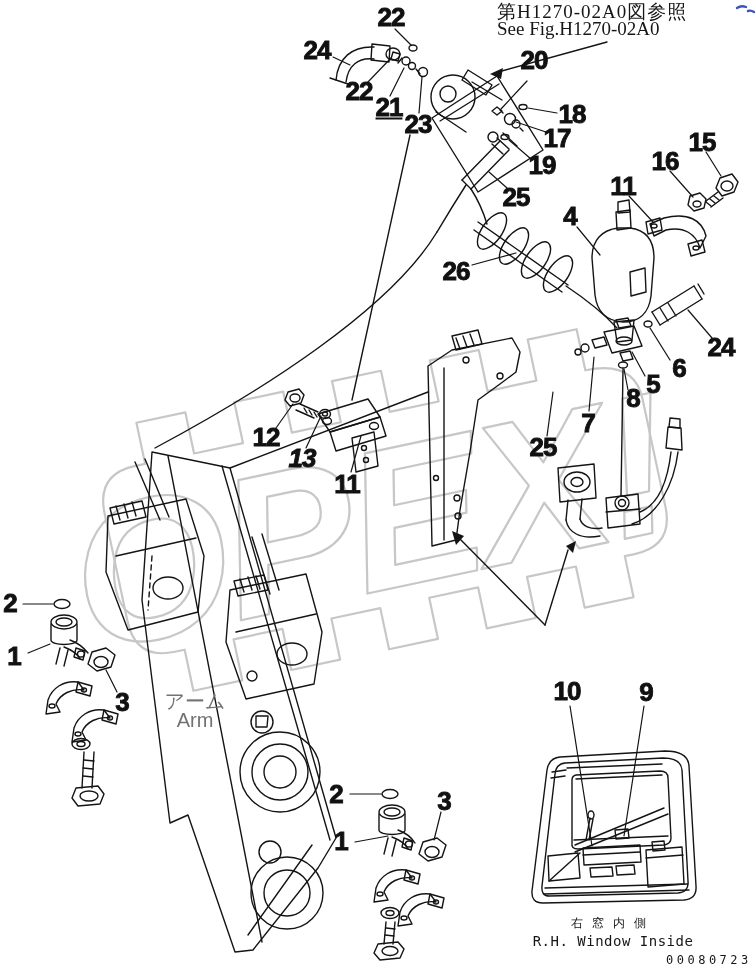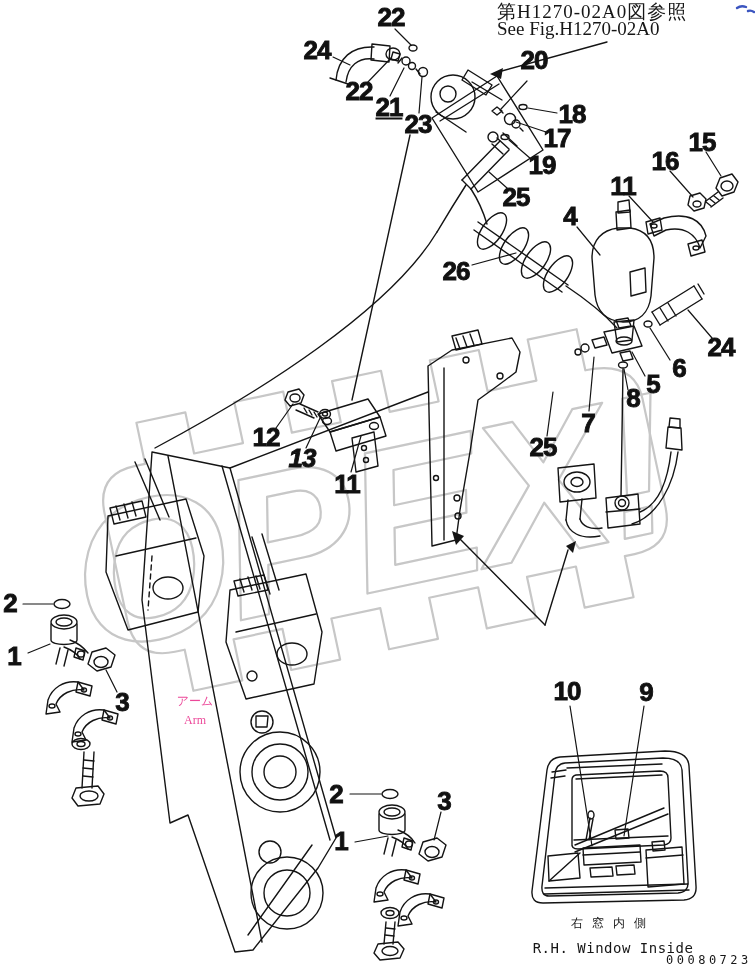--- a/index.html
+++ b/index.html
@@ -6,25 +6,25 @@
   #stage{position:relative;width:755px;height:979px;background:#ffffff;overflow:hidden;
          font-family:"Liberation Sans",sans-serif;}
   #art{position:absolute;left:0;top:0;}
   .callout{position:absolute;transform:translate(-50%,-50%);
            font:700 26px "Liberation Sans",sans-serif;color:#111;
            -webkit-text-stroke:0.9px #111;letter-spacing:-1px;white-space:nowrap;}
   .figtext{position:absolute;font-family:Liberation Serif, serif;
            color:#161616;white-space:nowrap;line-height:17px;font-size:19px;}
   .figtext .jp{letter-spacing:1px;}
   .armlabel{position:absolute;left:160px;top:692px;width:70px;text-align:center;
-            font-family:Liberation Serif, serif;color:#ec4899;font-size:12px;line-height:19px;}
+            font-family:Liberation Sans, sans-serif;color:#737373;font-size:20px;line-height:19px;}
   .winlabel{position:absolute;left:524px;top:915px;width:178px;text-align:center;
             font-family:"DejaVu Sans Mono",monospace;color:#161616;}
   .winlabel .jp{font-size:12px;letter-spacing:9px;display:block;}
-  .winlabel .en{font-size:14px;letter-spacing:0.5px;display:block;margin-top:8px;text-align:center;}
+  .winlabel .en{font-size:14px;letter-spacing:0.5px;display:block;margin-top:1px;text-align:center;}
   .docnum{position:absolute;left:666px;top:953px;font-family:"DejaVu Sans Mono",monospace;
           font-size:12px;letter-spacing:3.5px;color:#161616;}
 </style>
 </head>
 <body>
 
 <div id="stage">
 
 <svg id="art" width="755" height="979" viewBox="0 0 755 979">
 

